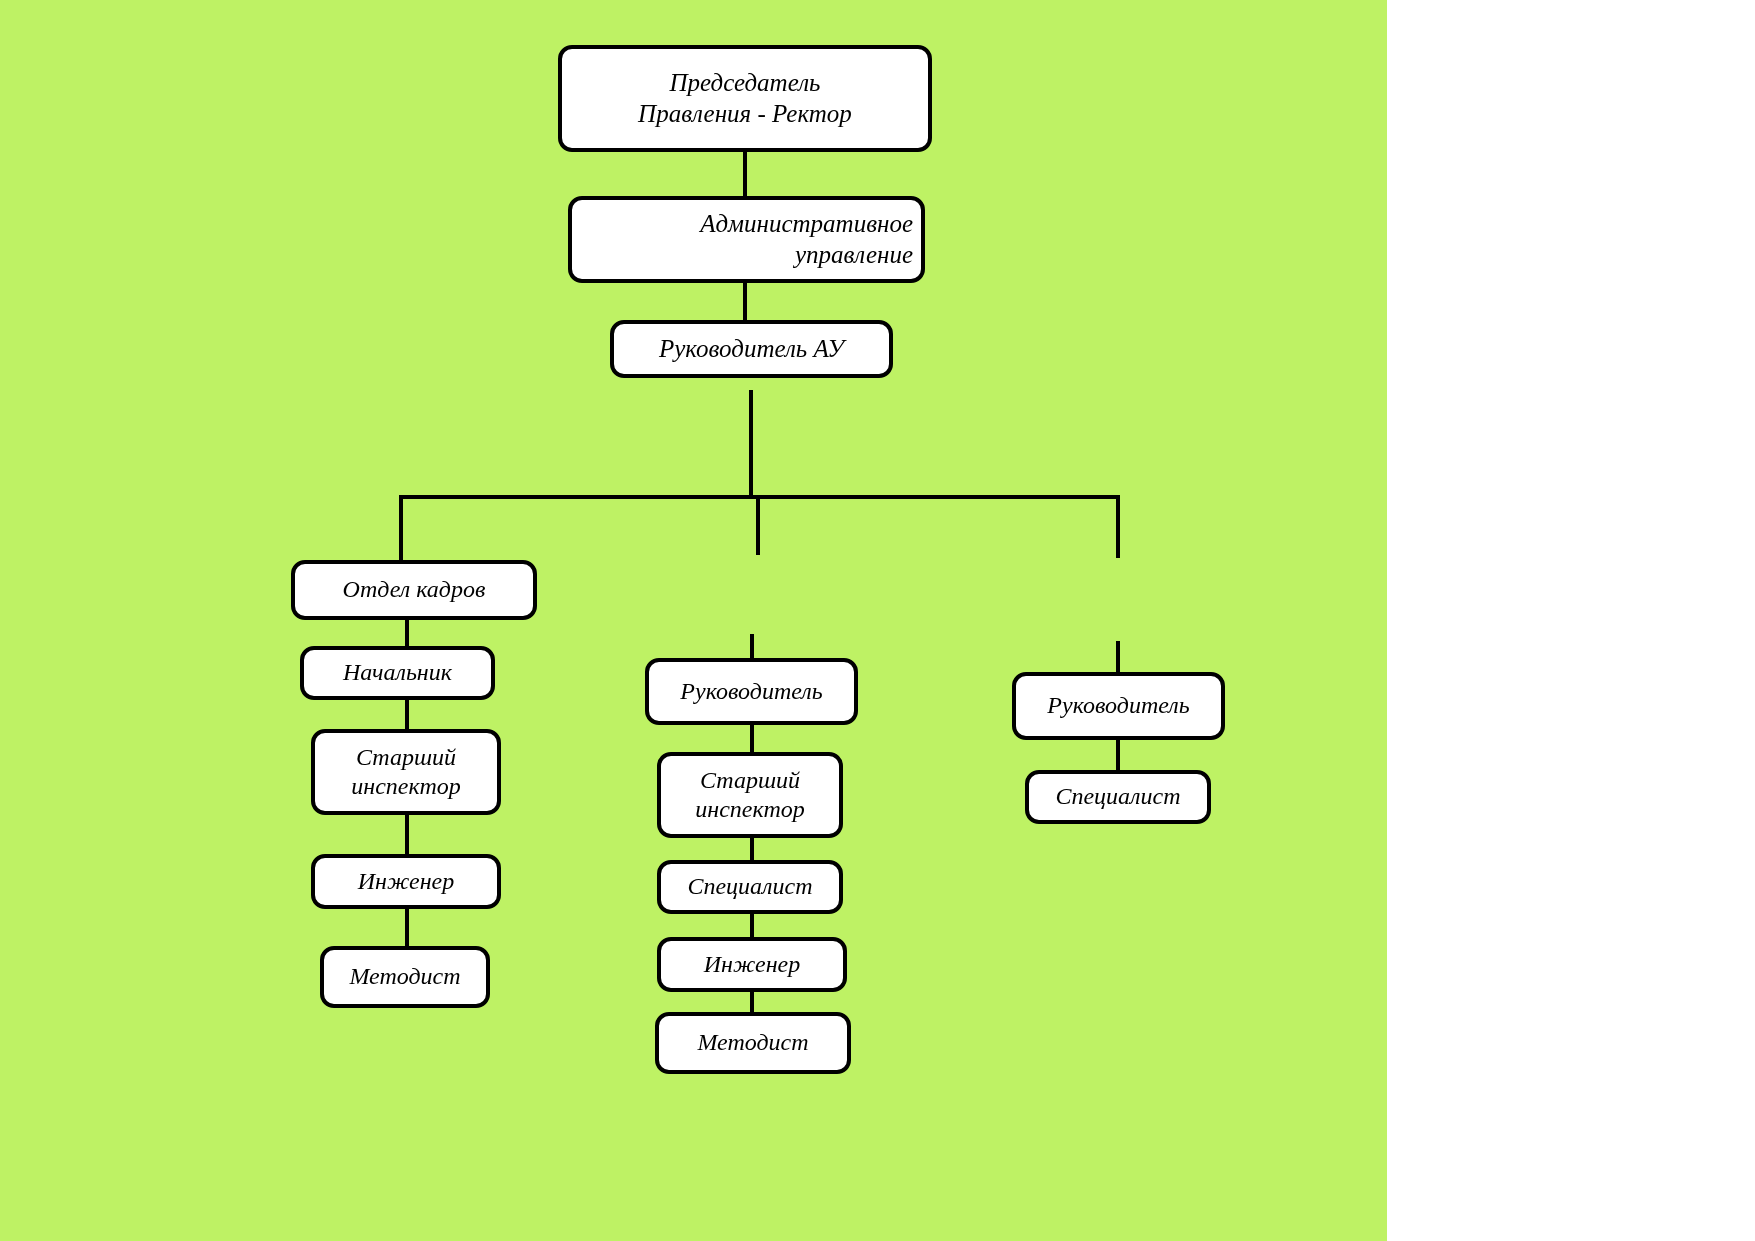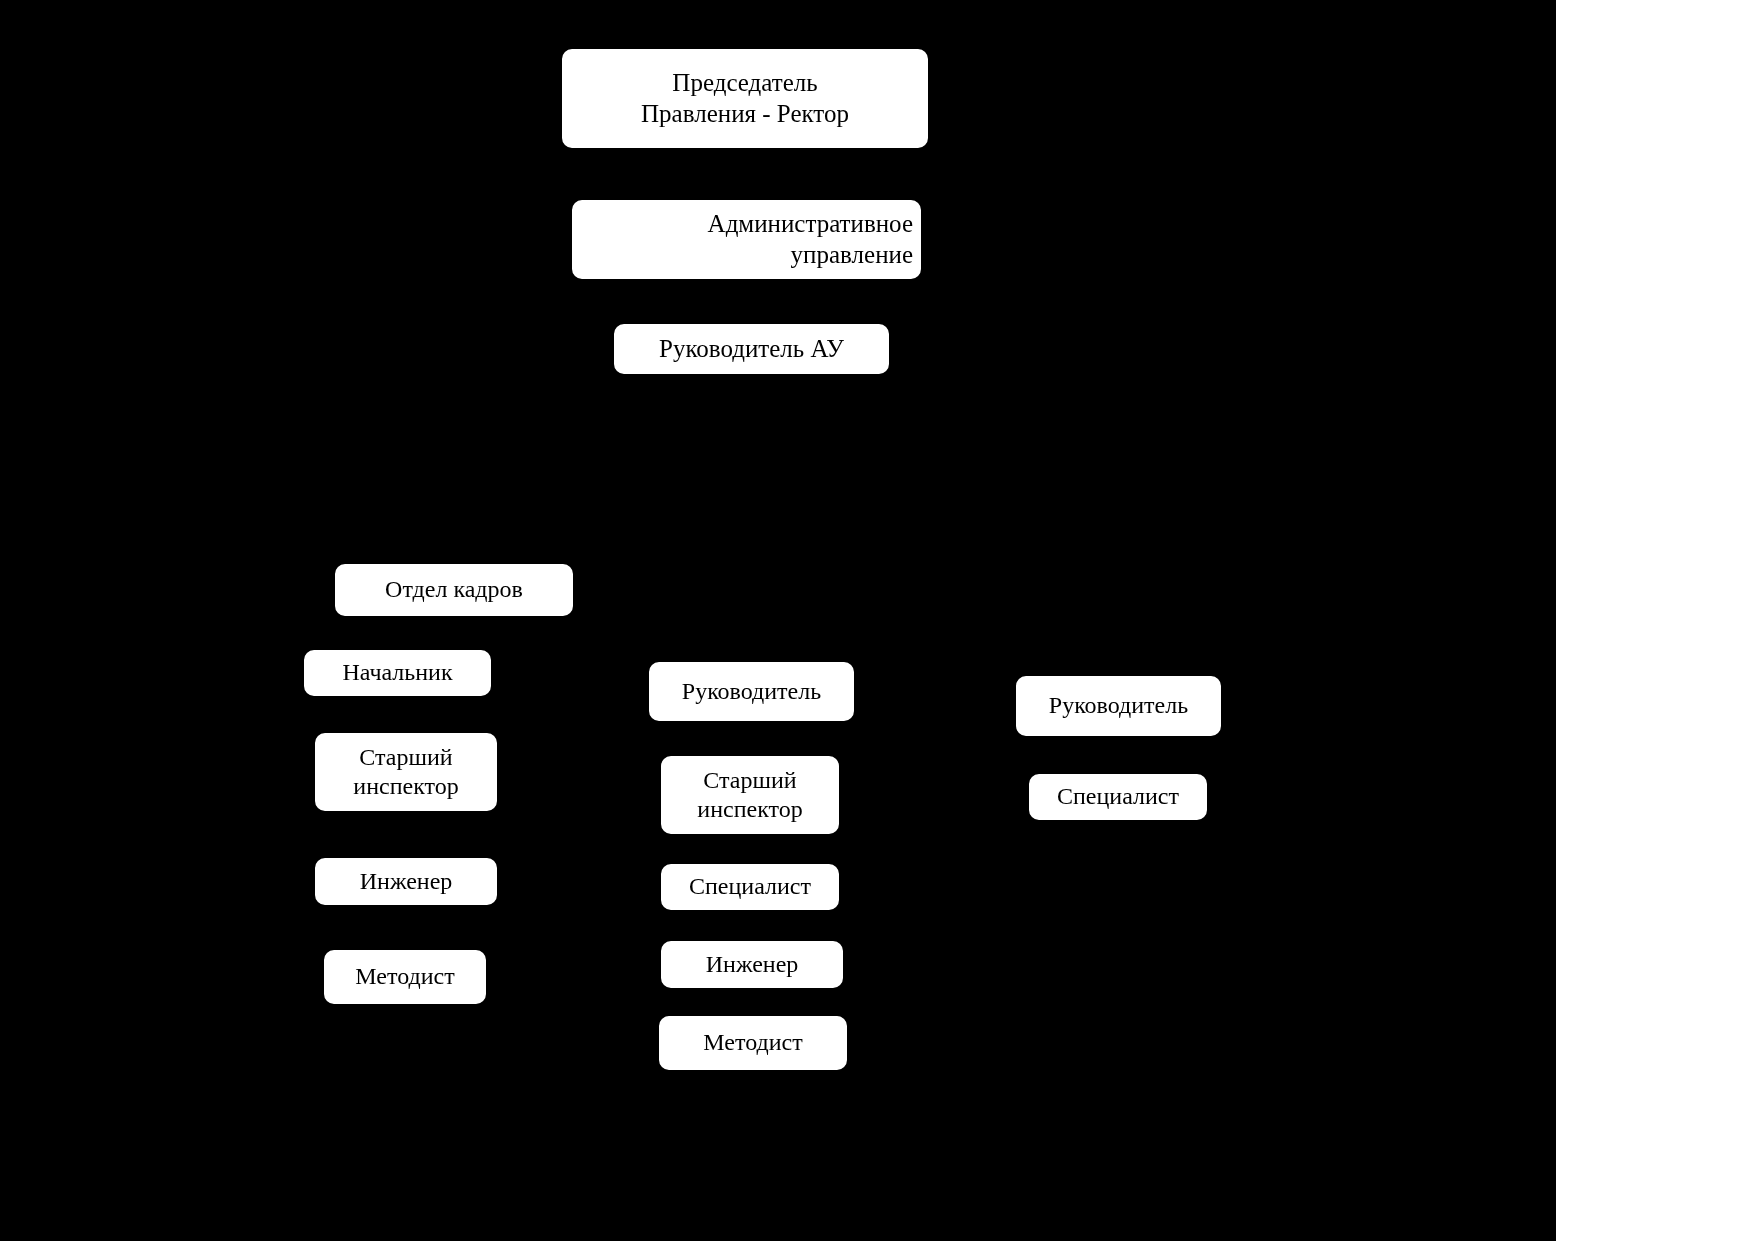--- a/index.html
+++ b/index.html
@@ -7,24 +7,25 @@
     margin: 0;
     padding: 0;
     background: #ffffff;
   }
   body {
     font-family: "Liberation Serif", "DejaVu Serif", serif;
     color: #000000;
   }
   #canvas {
     position: relative;
-    width: 1556px;
+    width: 1387px;
     height: 1241px;
     overflow: hidden;
-    background: #000000;
+    background: #bef264;
+    font-style: italic;
   }
   svg#wires {
     position: absolute;
     left: 0;
     top: 0;
     width: 1755px;
     height: 1241px;
     pointer-events: none;
   }
   .node {
@@ -93,21 +94,21 @@
   </div>
 
   <div class="node n-dept" style="left:568px; top:196px; width:357px; height:87px;text-align:right;">
     <span class="label">Административное управление</span>
   </div>
 
   <div class="node n-head" style="left:610px; top:320px; width:283px; height:58px;">
     <span class="label">Руководитель АУ</span>
   </div>
 
-  <div class="node n-unit" style="left:291px; top:560px; width:246px; height:60px;margin-left:40px;">
+  <div class="node n-unit" style="left:291px; top:560px; width:246px; height:60px;">
     <span class="label">Отдел кадров</span>
   </div>
 
   <div class="node n-role" style="left:300px; top:646px; width:195px; height:54px;">
     <span class="label">Начальник</span>
   </div>
 
   <div class="node n-role" style="left:311px; top:729px; width:190px; height:86px;">
     <span class="label">Старший
 инспектор</span>

